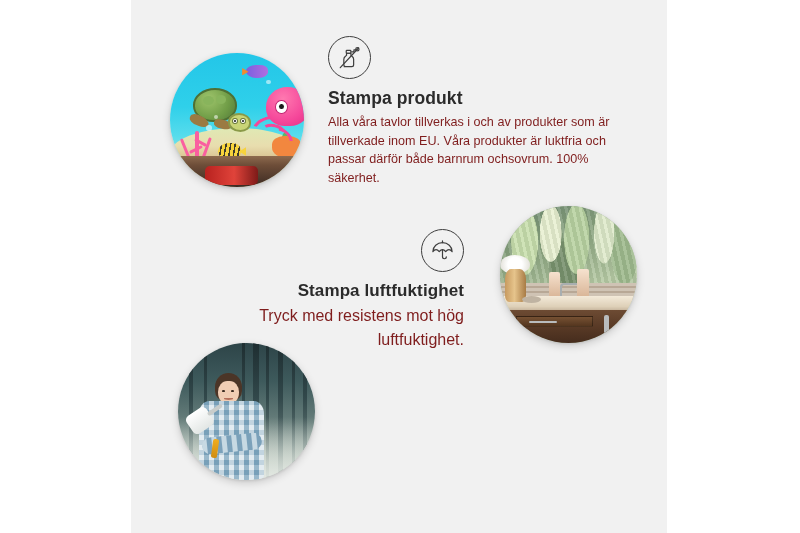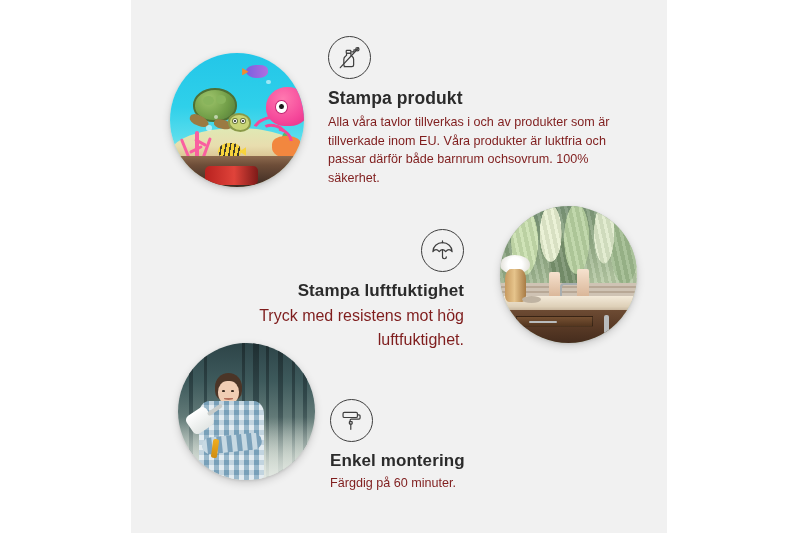--- a/index.html
+++ b/index.html
@@ -418,26 +418,14 @@
         <div class="roller">
           <div class="pad"></div>
             <div class="stick"></div>
         </div>
         <div class="arm"></div>
         <div class="tool-handle"></div>
       </div>
     </div>
   </div>
 
-  <div class="feature-text" id="feature-3">
-    <div class="feature-icon">
-      <svg width="25" height="25" viewBox="0 0 26 26" fill="none" stroke="#3e3e3e" stroke-width="1.25" stroke-linecap="round" stroke-linejoin="round">
-        <rect x="4.2" y="4.6" width="15" height="5.3" rx="1.4"></rect>
-        <path d="M19.2 7.2h1.6a1.1 1.1 0 0 1 1.1 1.1v2.2a1.1 1.1 0 0 1-1.1 1.1h-8.1a1.1 1.1 0 0 0-1.1 1.1v1.4"></path>
-        <rect x="10.8" y="14.1" width="2.9" height="2.6" rx="0.5"></rect>
-        <line x1="12.25" y1="16.7" x2="12.25" y2="22.2"></line>
-      </svg>
-    </div>
-    <div class="feature-title">Enkel montering</div>
-    <div class="feature-body">Färgdig på 60 minuter.</div>
-  </div>
 
 </div>
 
 </body></html>

